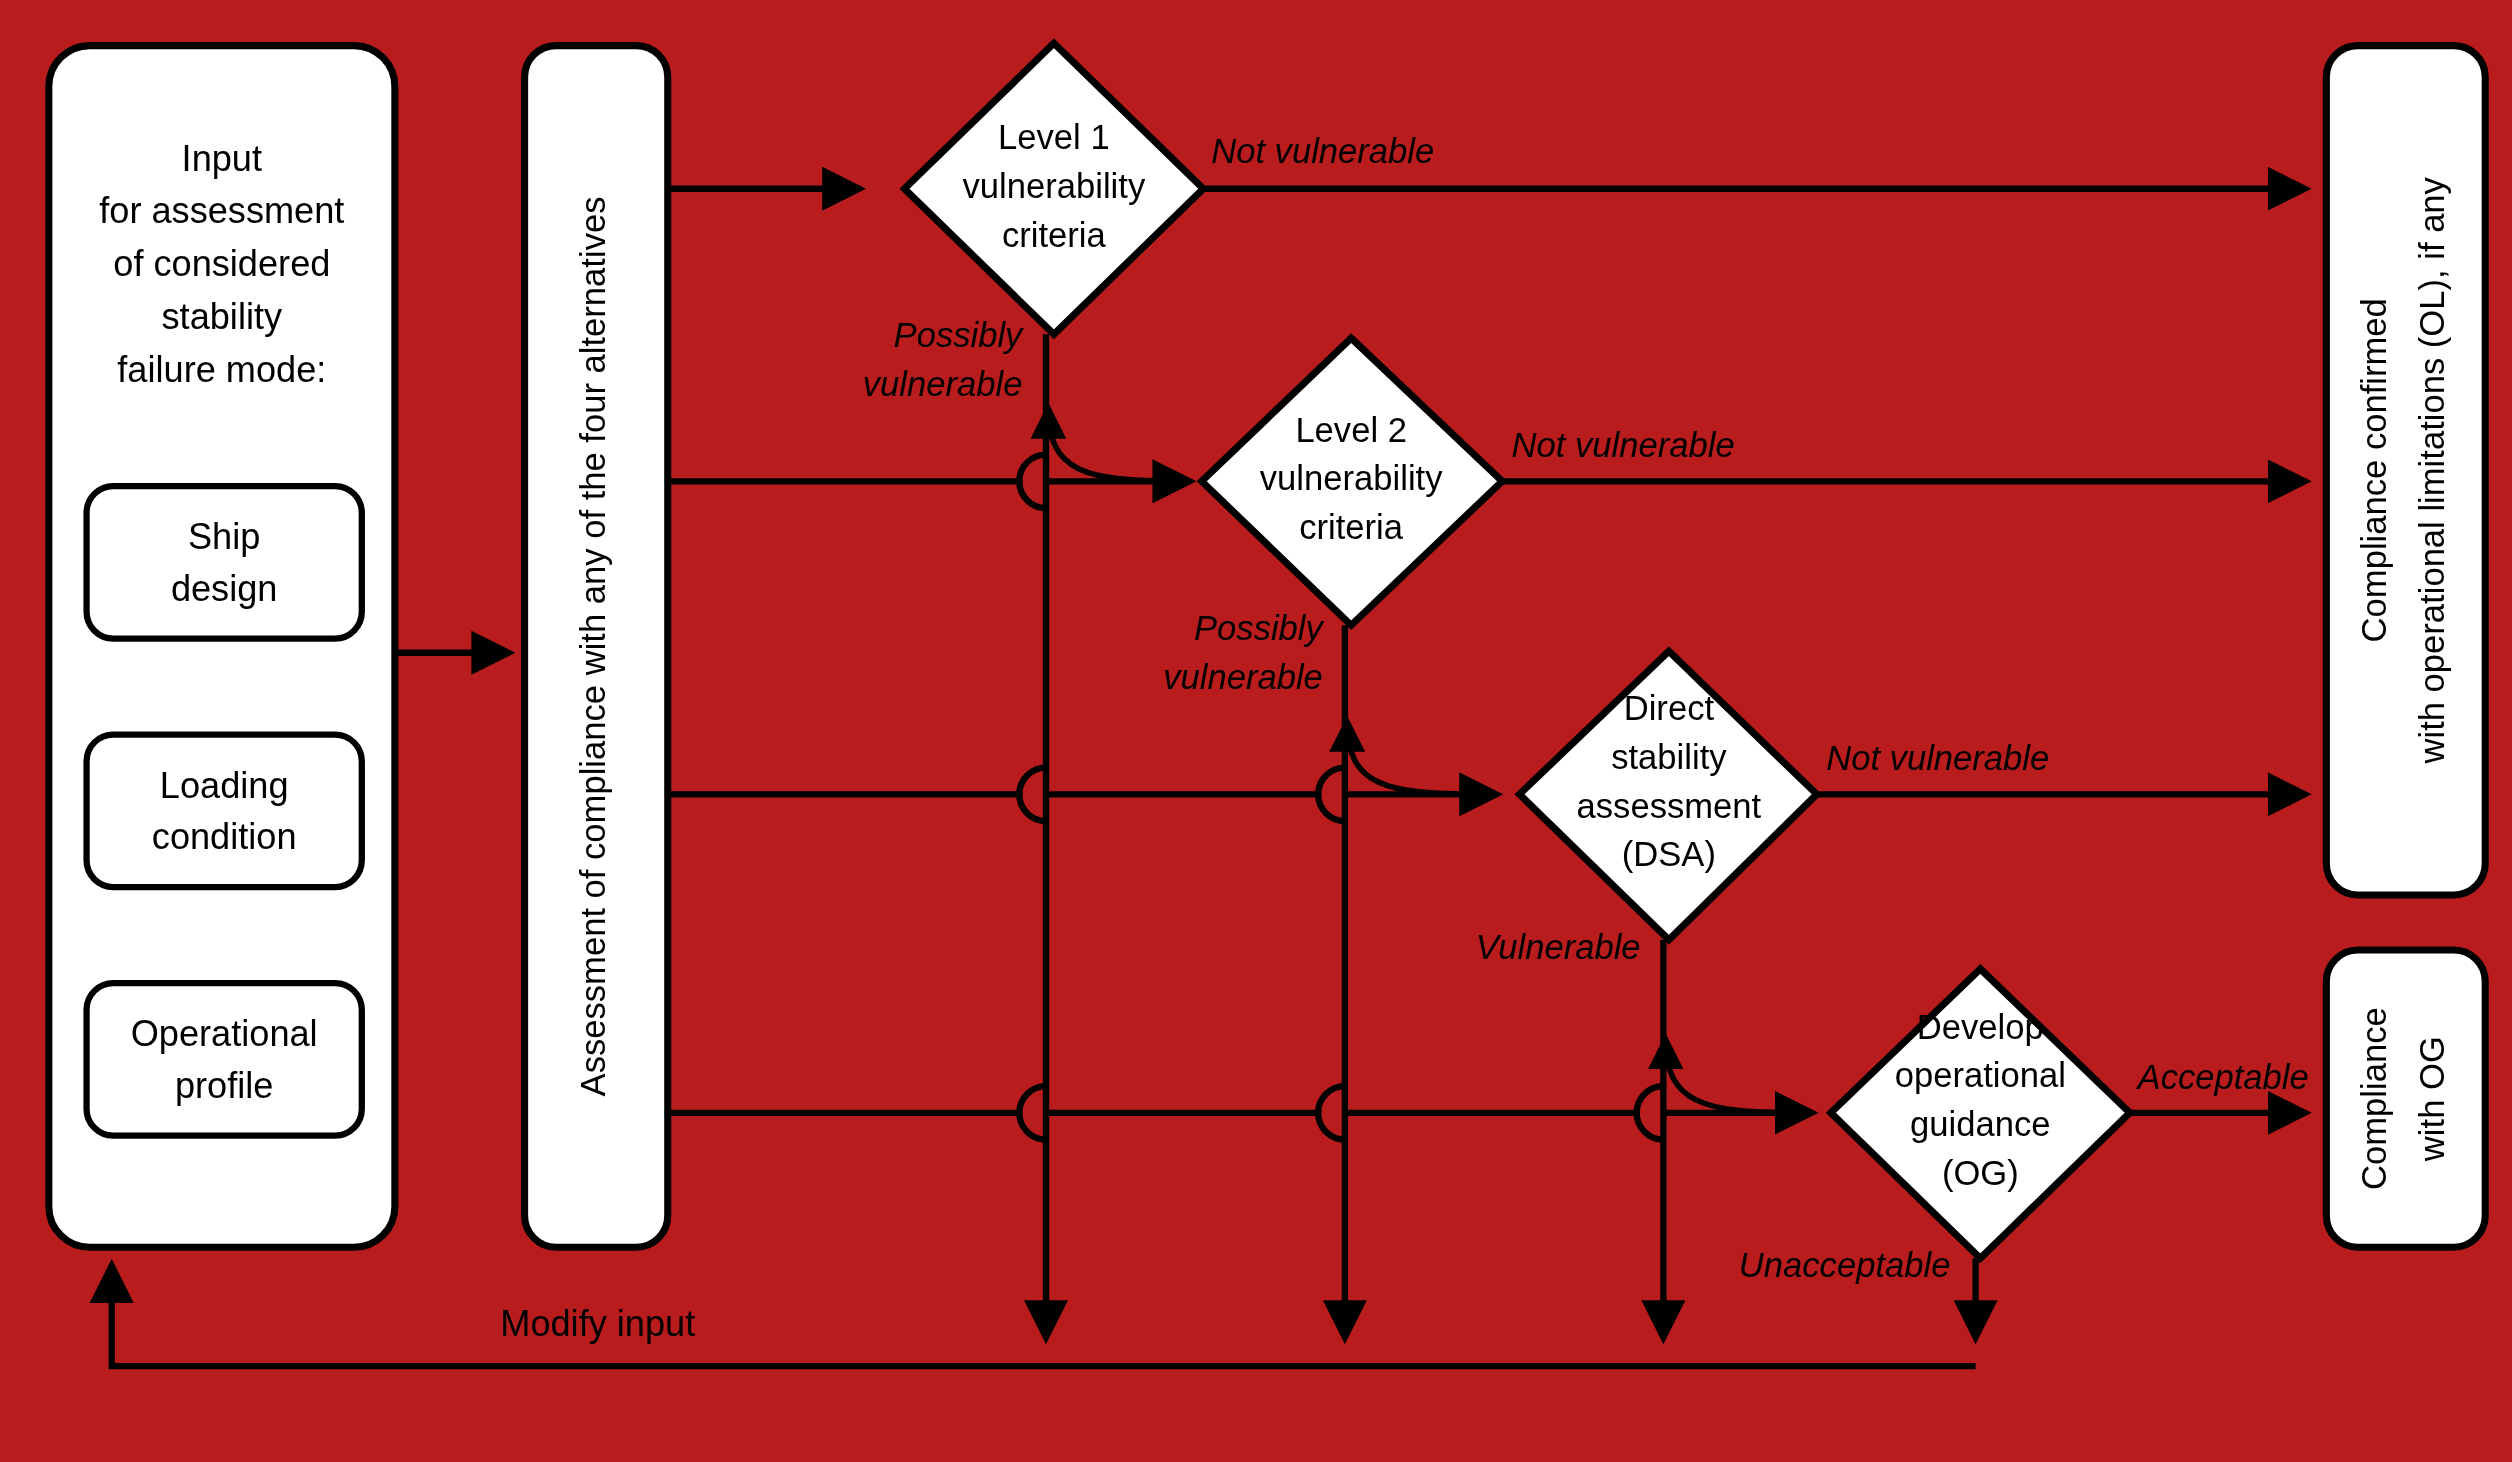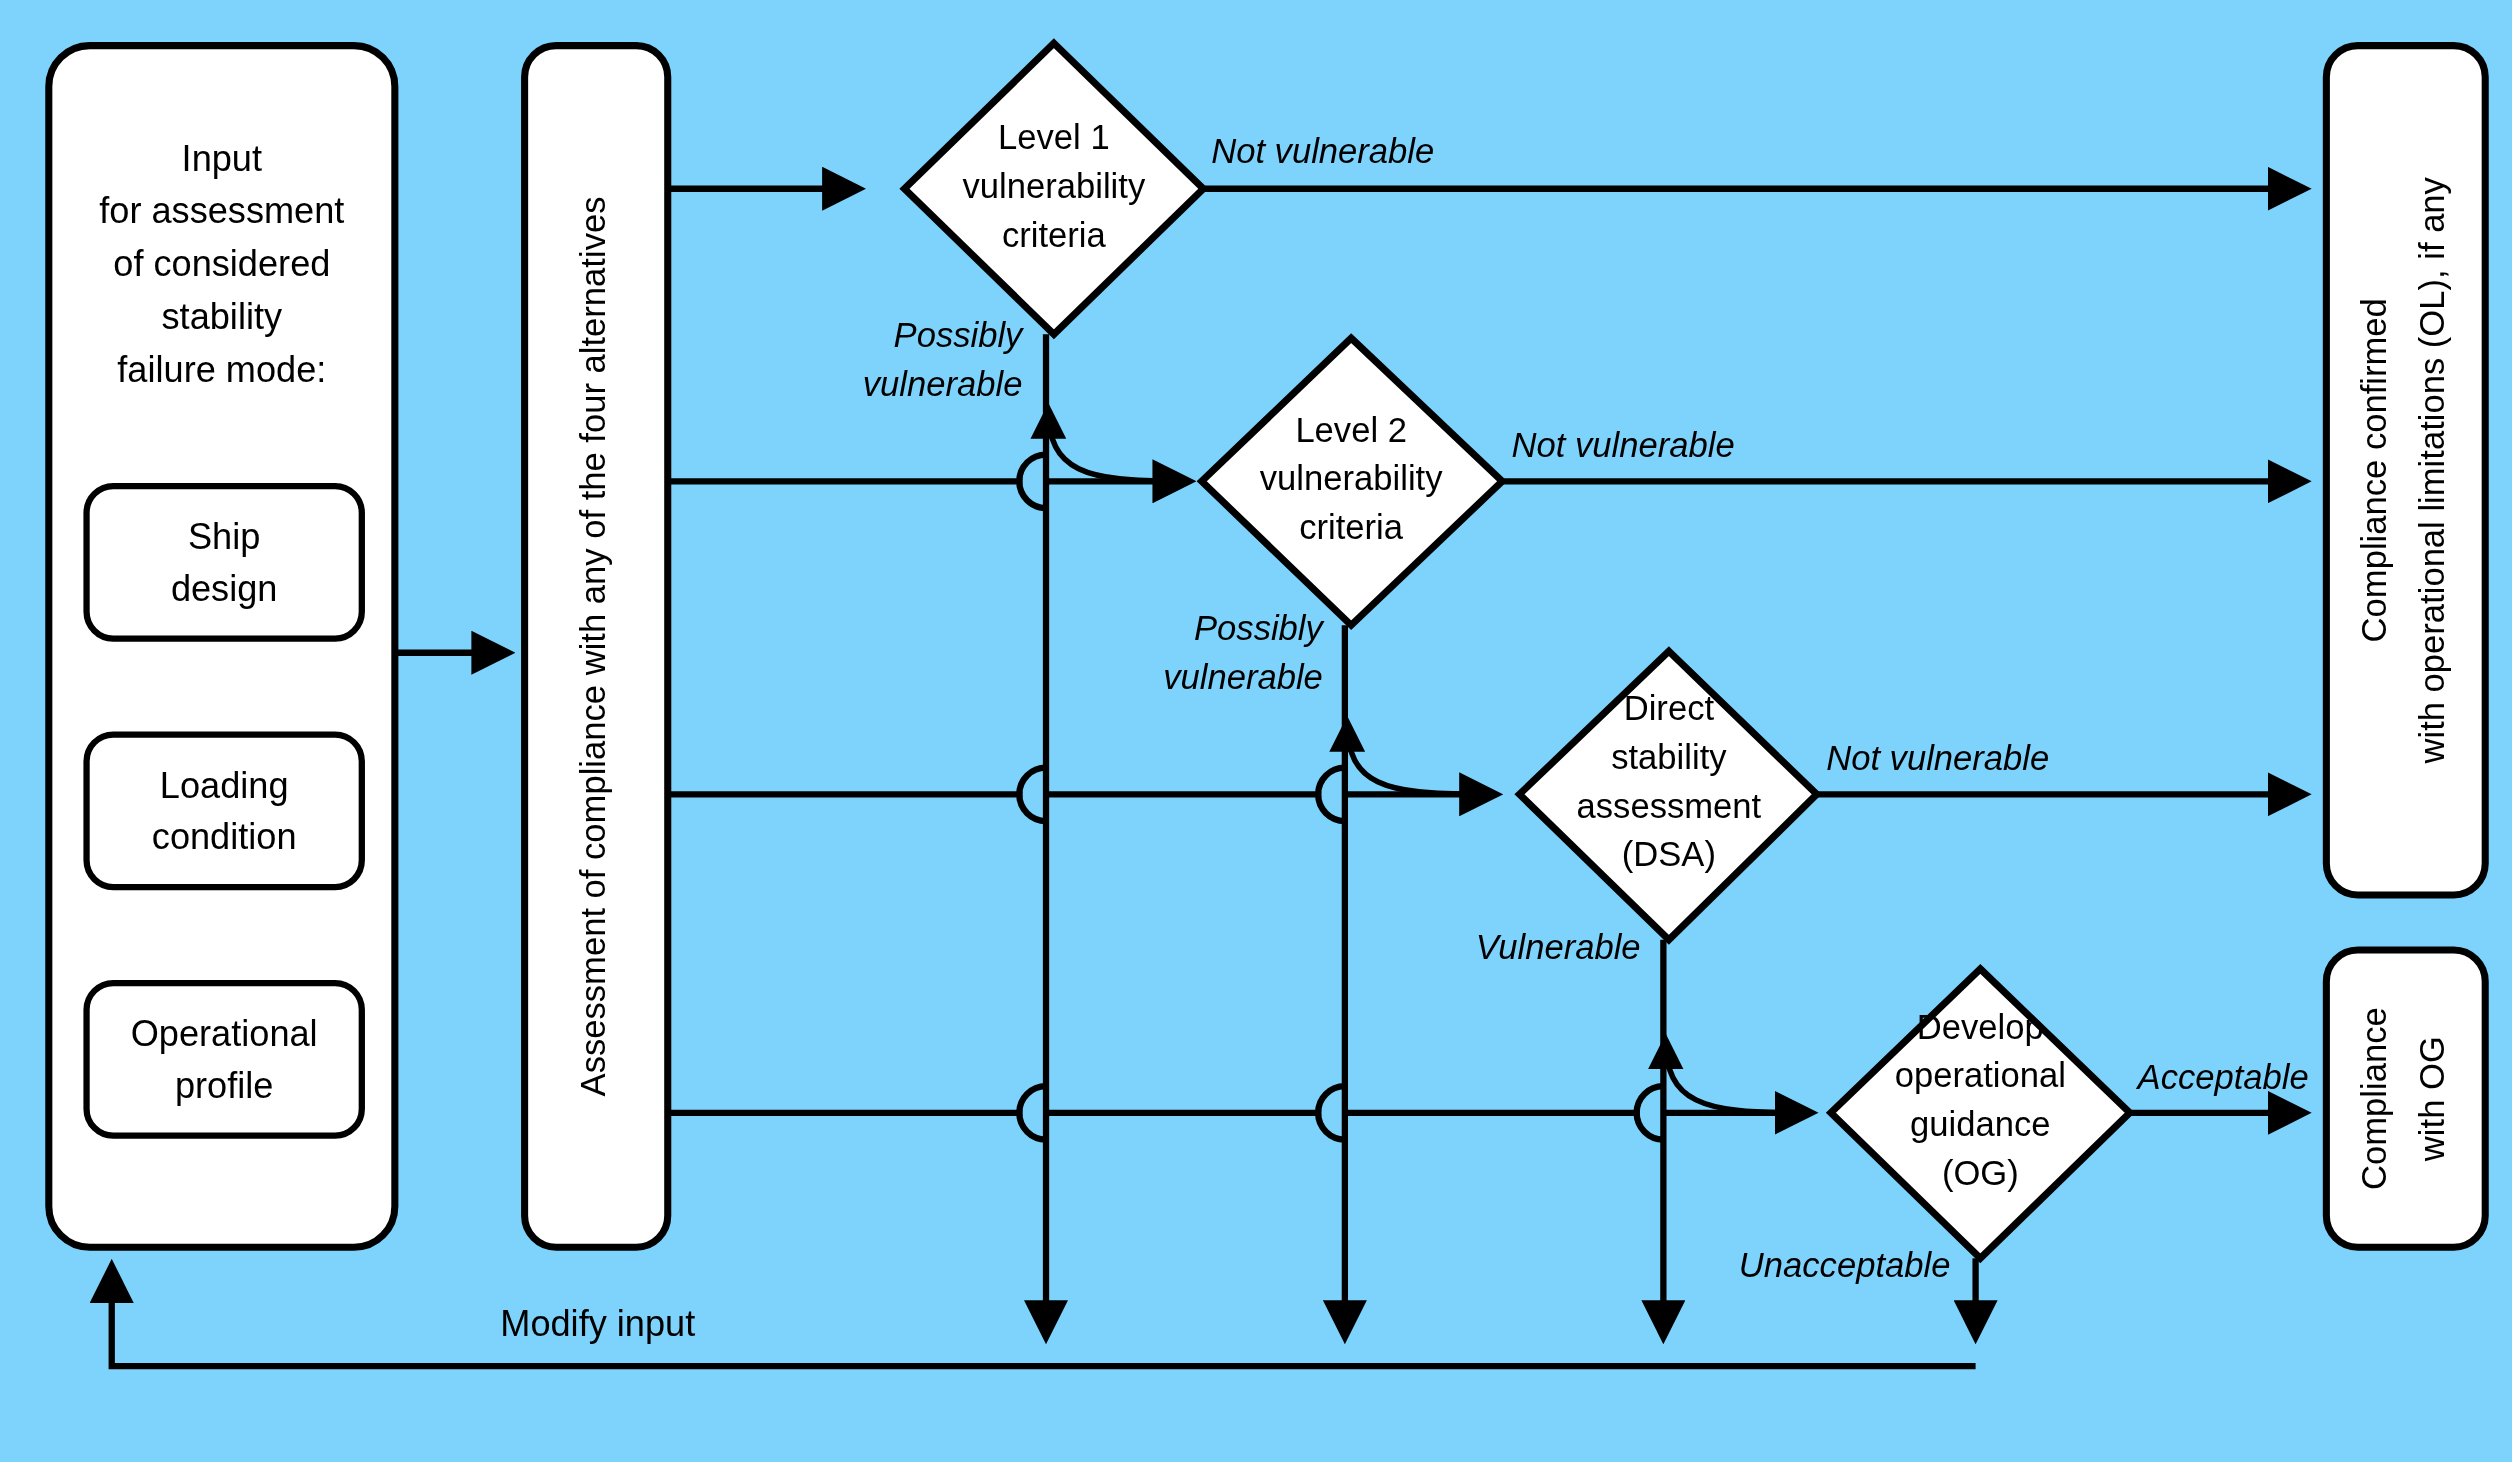--- a/index.html
+++ b/index.html
@@ -1,17 +1,17 @@
 <!DOCTYPE html>
 <html style="font-size:12.6px"><head>
 <meta charset="utf-8">
 <style>
   html,body{margin:0;padding:0;background:#ffffff;}
   body{font-family:"Liberation Sans", sans-serif;}
-  #page{position:relative;width:2512px;height:1462px;background:#7dd3fc;overflow:hidden;}
+  #page{position:relative;width:2512px;height:1462px;background:#b91c1c;overflow:hidden;}
   svg{display:block;}
   .shape{fill:#ffffff;stroke:#000000;stroke-width:9;}
   .shape-inner{fill:#ffffff;stroke:#000000;stroke-width:8;}
   .diamond{fill:#ffffff;stroke:#000000;stroke-width:9;stroke-linejoin:miter;}
   .lnk{fill:none;stroke:#000000;stroke-width:8;}
   .lnk-thin{fill:none;stroke:#000000;stroke-width:7;}
   .hop{fill:none;stroke:#000000;stroke-width:8;}
   .txt{font-family:"Liberation Sans", sans-serif;fill:#000;font-size:44px;}
   .txt-box{font-size:46px;}
   .txt-small{font-size:44px;}

